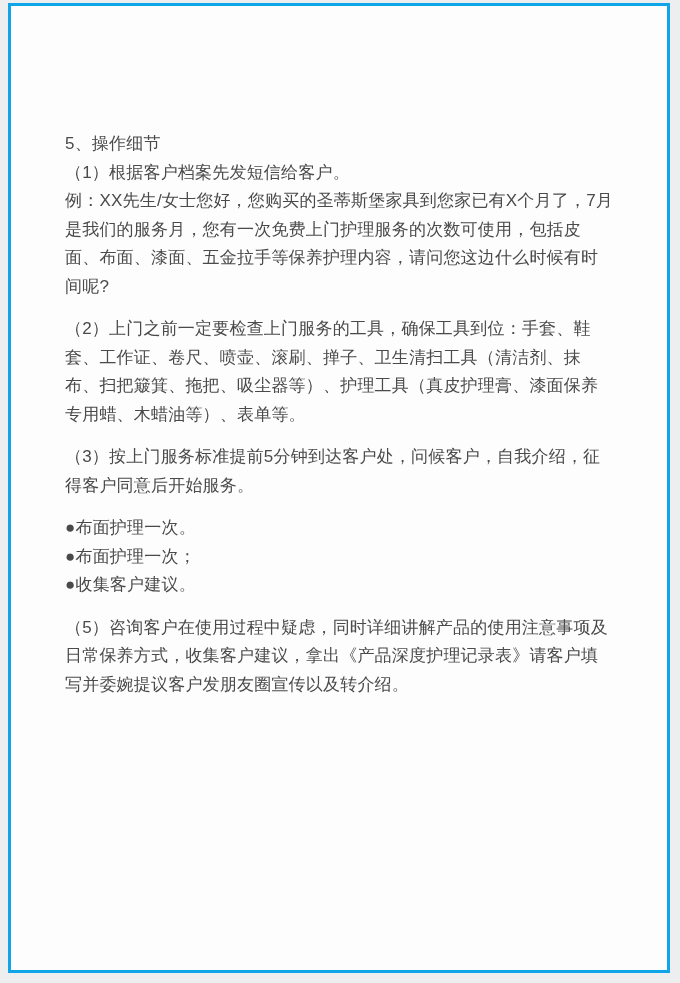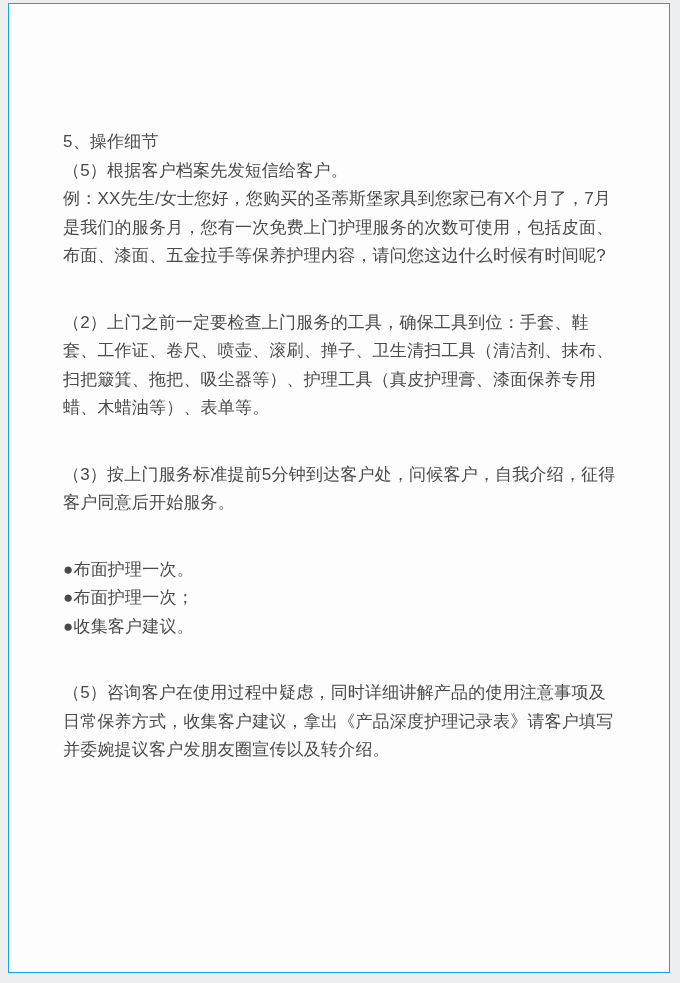--- a/index.html
+++ b/index.html
@@ -14,51 +14,51 @@
     position: relative;
     overflow: hidden;
   }
   .page {
     position: absolute;
     left: 8px;
     top: 3px;
     width: 662px;
     height: 970px;
     background: #fdfdfd;
-    border: 1px solid #0ea5e9;
+    border: 3px solid #0ea5e9;
     box-sizing: border-box;
   }
   .content {
     padding: 124px 52px 0 54px;
   }
   .block {
     margin: 0;
   }
   .block + .block {
-    margin-top: 38px;
+    margin-top: 14px;
   }
   .content p {
     margin: 0;
     font-size: 17px;
     line-height: 28.5px;
     color: #4a4a4a;
     letter-spacing: 0.2px;
     text-align: left;
     word-break: break-all;
   }
 </style>
 </head>
 <body>
 
 <div class="page">
   <div class="content">
 
     <div class="block">
       <p>5、操作细节</p>
-      <p>（5）根据客户档案先发短信给客户。</p>
+      <p>（1）根据客户档案先发短信给客户。</p>
       <p>例：XX先生/女士您好，您购买的圣蒂斯堡家具到您家已有X个月了，7月是我们的服务月，您有一次免费上门护理服务的次数可使用，包括皮面、布面、漆面、五金拉手等保养护理内容，请问您这边什么时候有时间呢?</p>
     </div>
 
     <div class="block">
       <p>（2）上门之前一定要检查上门服务的工具，确保工具到位：手套、鞋套、工作证、卷尺、喷壶、滚刷、掸子、卫生清扫工具（清洁剂、抹布、扫把簸箕、拖把、吸尘器等）、护理工具（真皮护理膏、漆面保养专用蜡、木蜡油等）、表单等。</p>
     </div>
 
     <div class="block">
       <p>（3）按上门服务标准提前5分钟到达客户处，问候客户，自我介绍，征得客户同意后开始服务。</p>
     </div>

